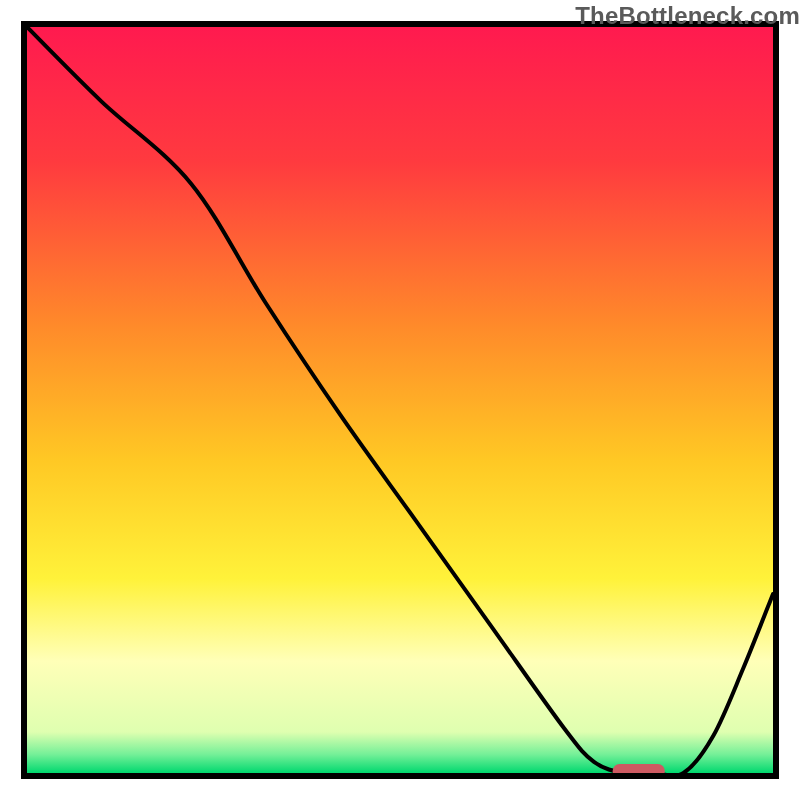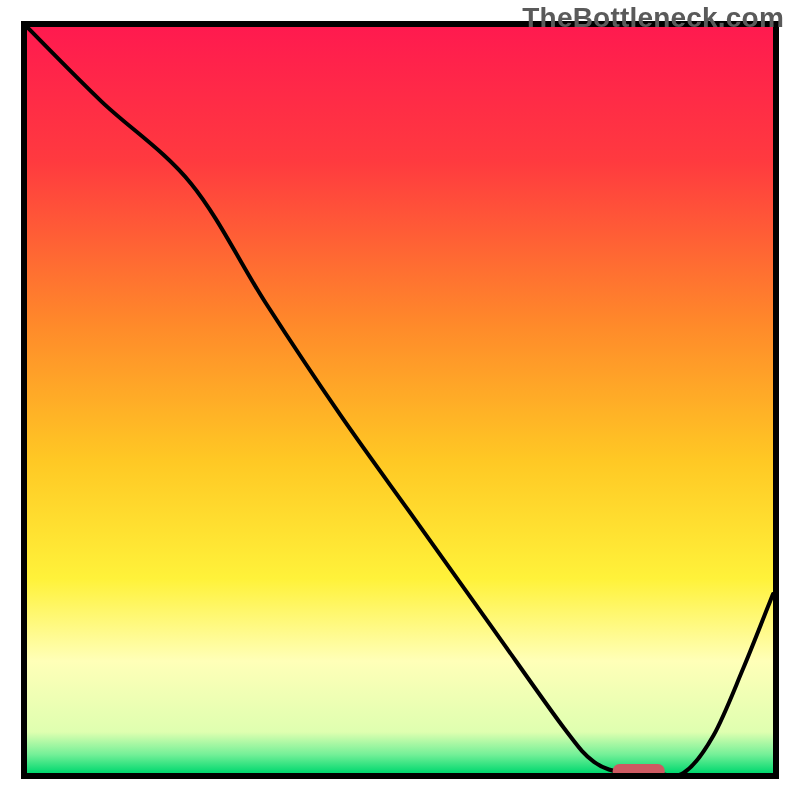--- a/index.html
+++ b/index.html
@@ -12,22 +12,22 @@
     overflow: hidden;
   }
   .stage {
     position: relative;
     width: 800px;
     height: 800px;
   }
   .watermark {
     position: absolute;
     top: 2px;
-    right: 16px;
-    font-size: 28px;
+    right: 0;
+    font-size: 24px;
     font-weight: 600;
     color: #5a5a5a;
     letter-spacing: 0.2px;
     z-index: 10;
     text-align: center;
   }
   
   .plot {
     position: absolute;
     left: 21px;

